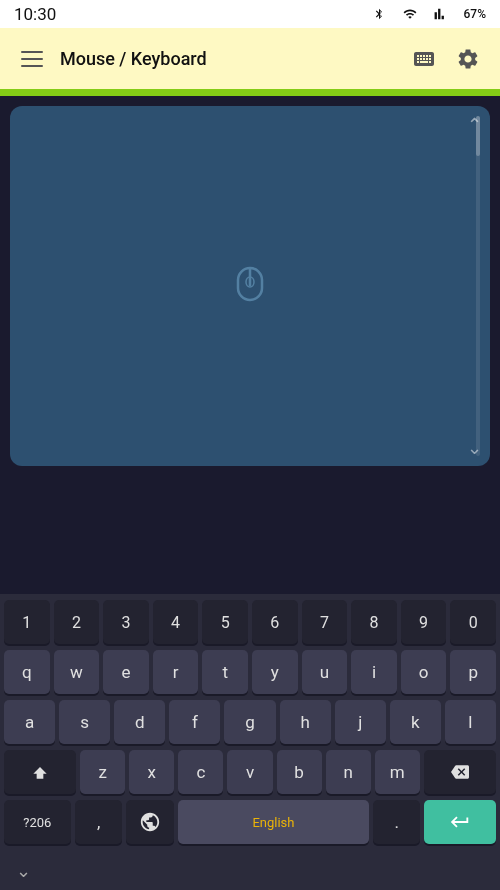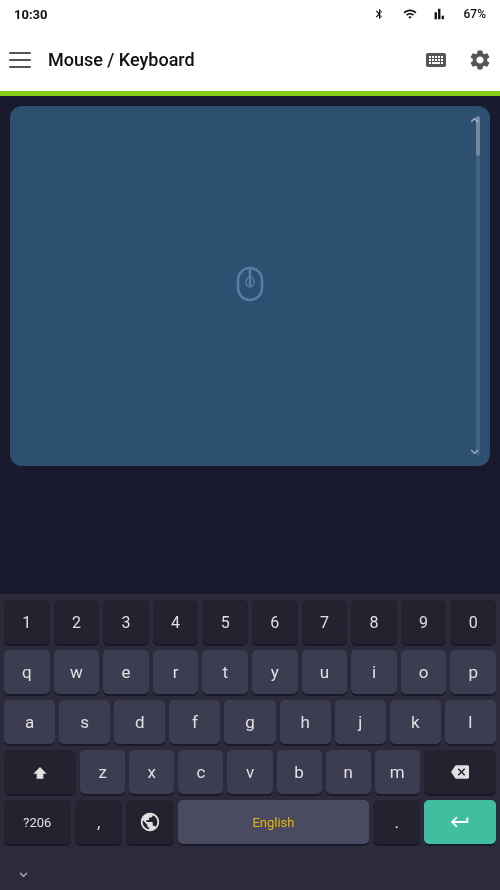--- a/index.html
+++ b/index.html
@@ -15,43 +15,43 @@
     
     .status-bar {
       background: #fff;
       height: 28px;
       display: flex;
       align-items: center;
       justify-content: space-between;
       padding: 0 14px;
     }
     .status-time {
-      font-size: 13px;
-      font-weight: 700;
+      font-size: 17px;
+      font-weight: 400;
       color: #111;
     }
     .status-icons {
       display: flex;
       align-items: center;
       gap: 16px;
     }
     .status-icons span {
       font-size: 12px;
       color: #111;
     }
 
     
     .top-bar {
-      background: #ffffff;
+      background: #fef9c3;
       height: 68px;
       display: flex;
       align-items: center;
-      padding: 0 0;
+      padding: 0 12px;
       gap: 8px;
-      border-bottom: 5px solid #84cc16;
+      border-bottom: 7px solid #84cc16;
     }
     .menu-btn {
       width: 40px;
       height: 40px;
       display: flex;
       flex-direction: column;
       justify-content: center;
       align-items: center;
       gap: 5px;
       cursor: pointer;

